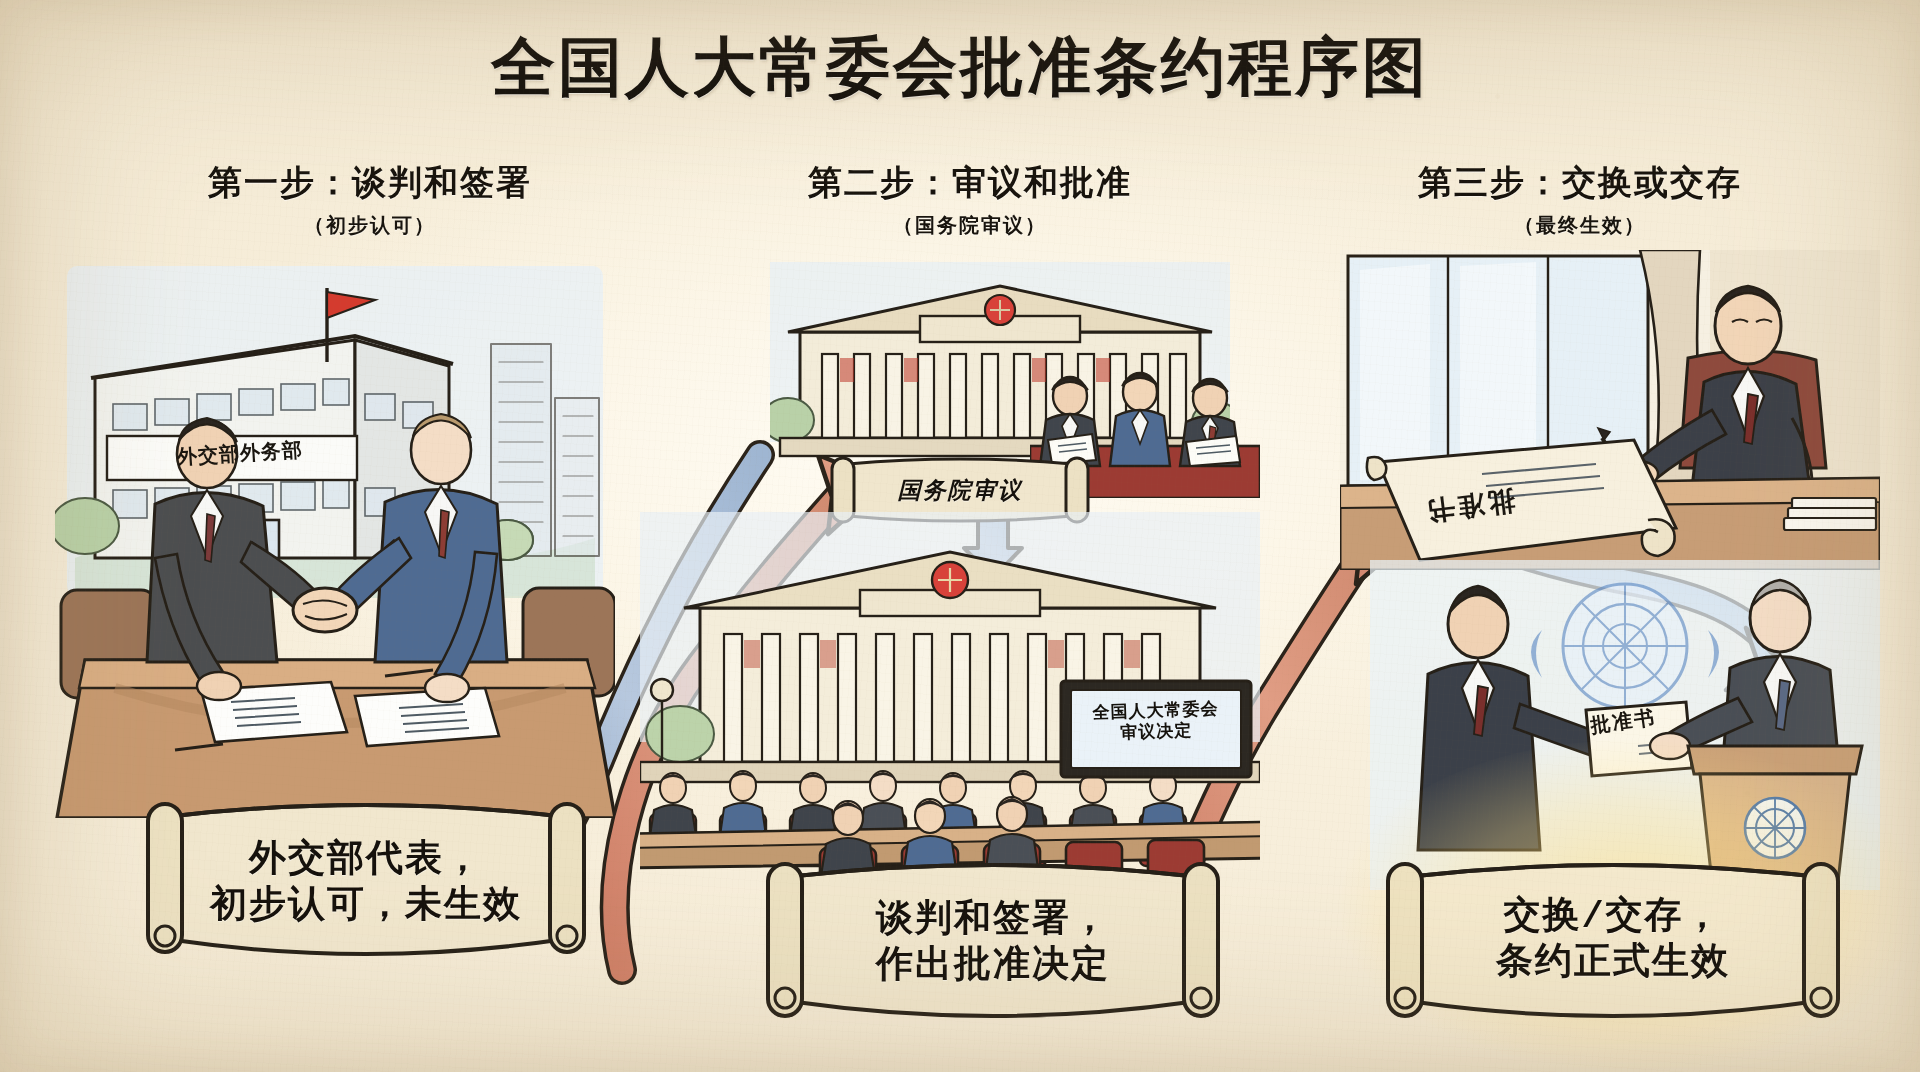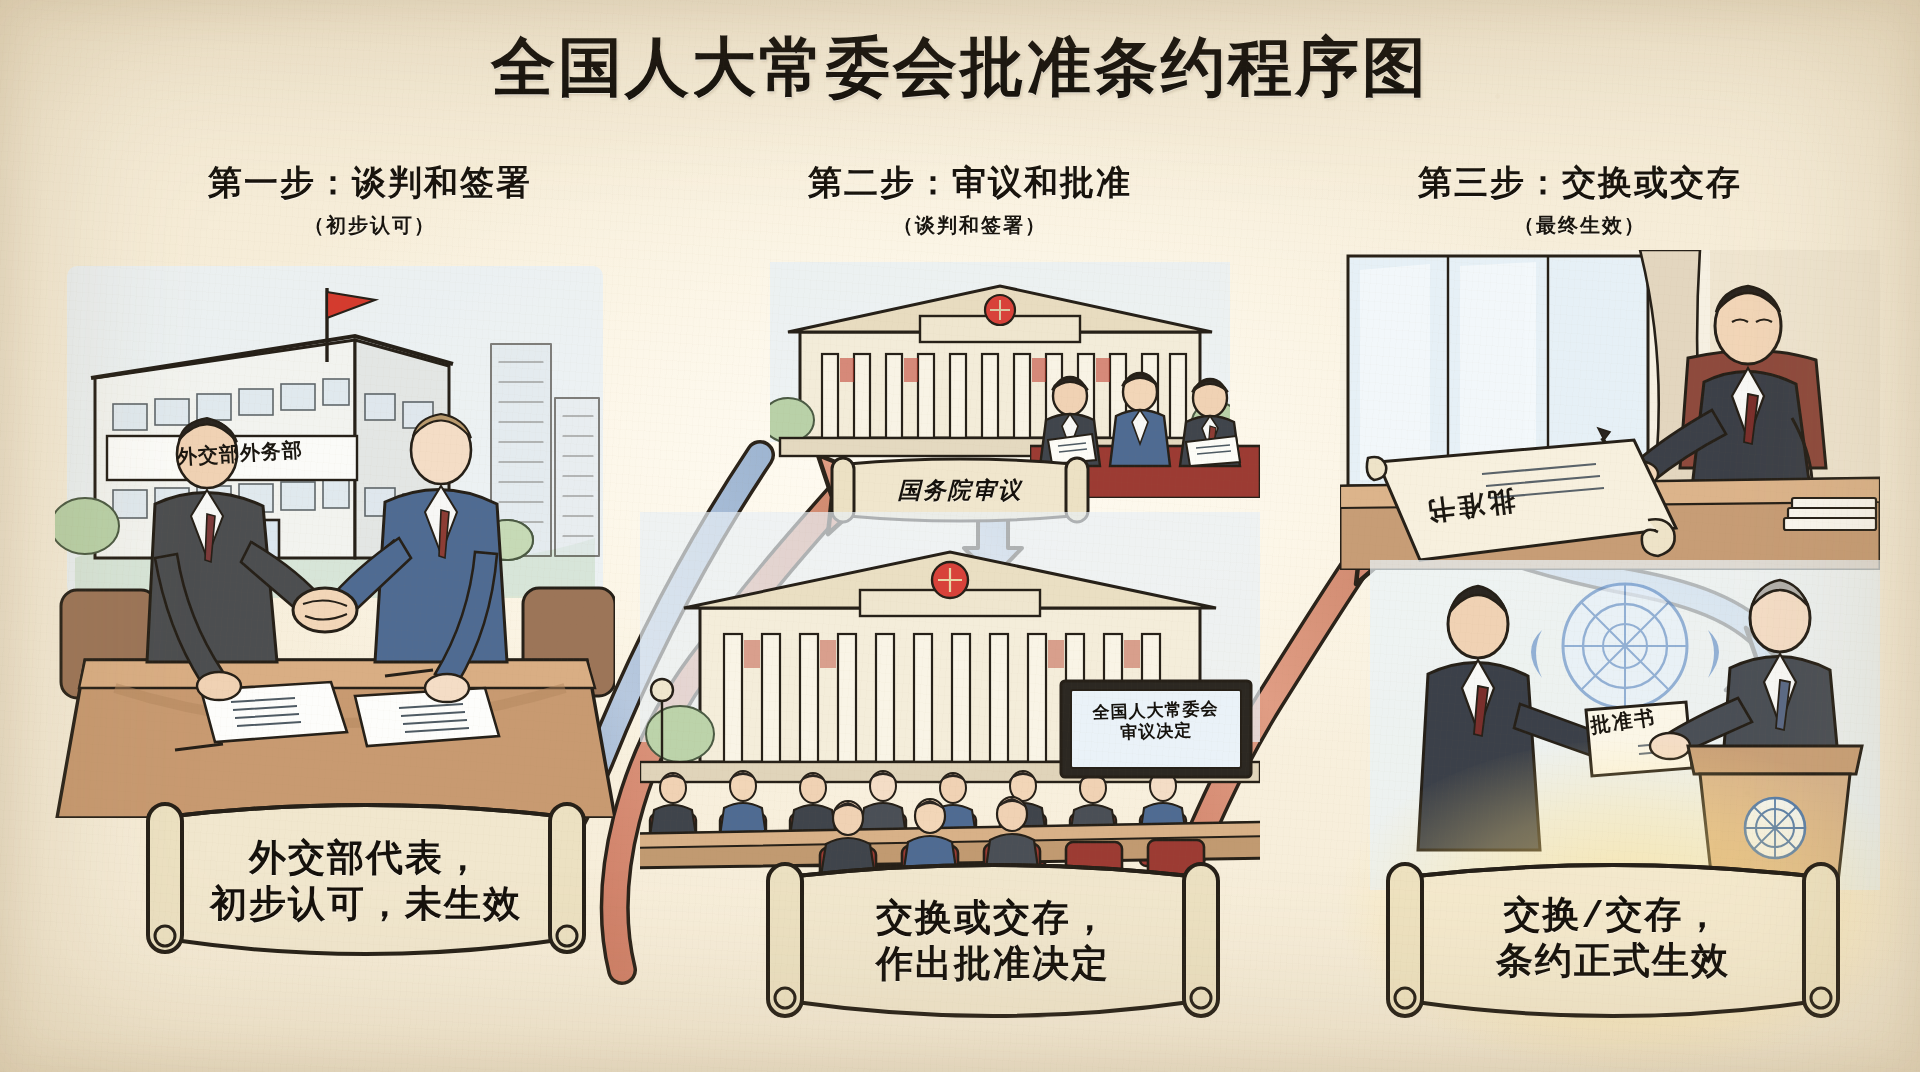--- a/index.html
+++ b/index.html
@@ -82,21 +82,21 @@
 <div id="stage">
 
   <div class="title">全国人大常委会批准条约程序图</div>
 
   <div class="step-head" style="left:60px;top:160px;width:620px;">
     <div class="l1">第一步：谈判和签署</div>
     <div class="l2">（初步认可）</div>
   </div>
   <div class="step-head" style="left:660px;top:160px;width:620px;">
     <div class="l1">第二步：审议和批准</div>
-    <div class="l2">（谈判和签署）</div>
+    <div class="l2">（国务院审议）</div>
   </div>
   <div class="step-head" style="left:1270px;top:160px;width:620px;">
     <div class="l1">第三步：交换或交存</div>
     <div class="l2">（最终生效）</div>
   </div>
 
   <svg class="panel" style="left:0;top:0;width:1920px;height:1072px;" viewBox="0 0 1920 1072">
     <defs>
       <linearGradient id="gWarm" x1="0" y1="1" x2="1" y2="0">
         <stop offset="0%" stop-color="#cf8068"></stop>
@@ -612,21 +612,21 @@
       <path d="M36,28 Q233,6 430,28 L430,154 Q233,182 36,154 Z" fill="#f1e7ce" stroke="#262018" stroke-width="4"></path>
       <path d="M36,28 Q233,6 430,28" fill="none" stroke="#262018" stroke-width="4"></path>
       <g>
         <rect x="8" y="16" width="34" height="152" rx="17" fill="#ece1c2" stroke="#262018" stroke-width="4"></rect>
         <circle cx="25" cy="150" r="10" fill="none" stroke="#262018" stroke-width="3"></circle>
         <rect x="424" y="16" width="34" height="152" rx="17" fill="#ece1c2" stroke="#262018" stroke-width="4"></rect>
         <circle cx="441" cy="150" r="10" fill="none" stroke="#262018" stroke-width="3"></circle>
       </g>
     </svg>
     <div class="txt" style="padding:0 54px;">
-      <div>交换或交存，</div>
+      <div>谈判和签署，</div>
       <div>作出批准决定</div>
     </div>
   </div>
 
   <div class="scroll big-scroll" style="left:1380px;top:848px;width:466px;height:186px;">
     <svg style="position:absolute;inset:0;width:100%;height:100%;" viewBox="0 0 466 186" preserveAspectRatio="none">
       <path d="M36,28 Q233,6 430,28 L430,154 Q233,182 36,154 Z" fill="#f4e9cd" stroke="#262018" stroke-width="4"></path>
       <path d="M36,28 Q233,6 430,28" fill="none" stroke="#262018" stroke-width="4"></path>
       <g>
         <rect x="8" y="16" width="34" height="152" rx="17" fill="#eee2c0" stroke="#262018" stroke-width="4"></rect>

